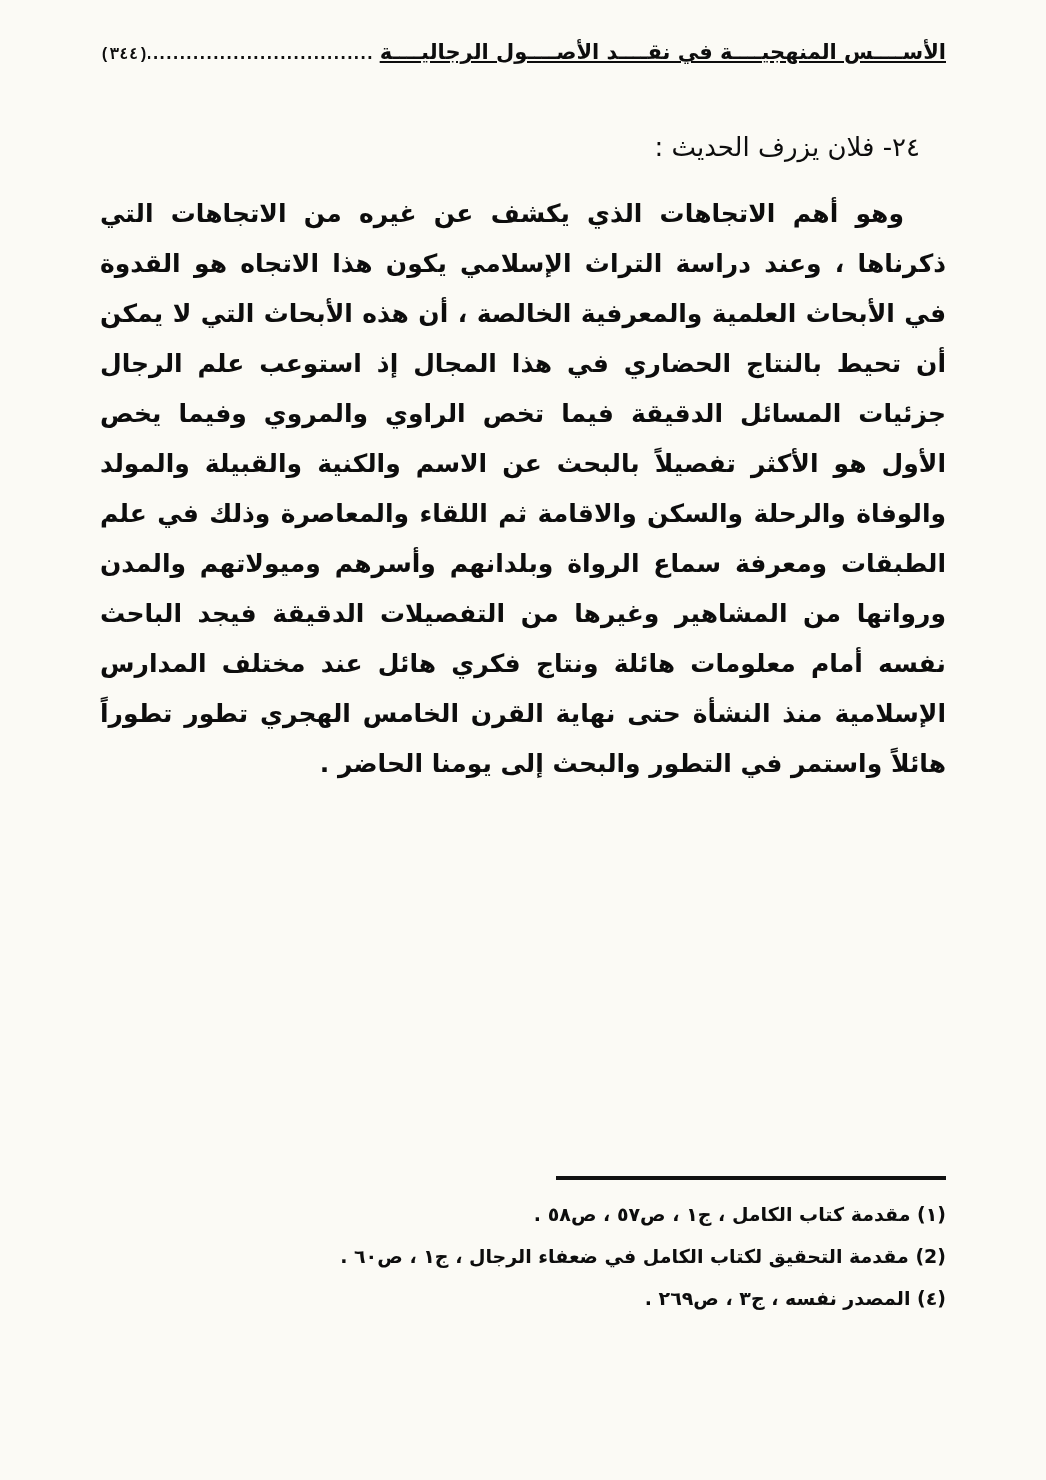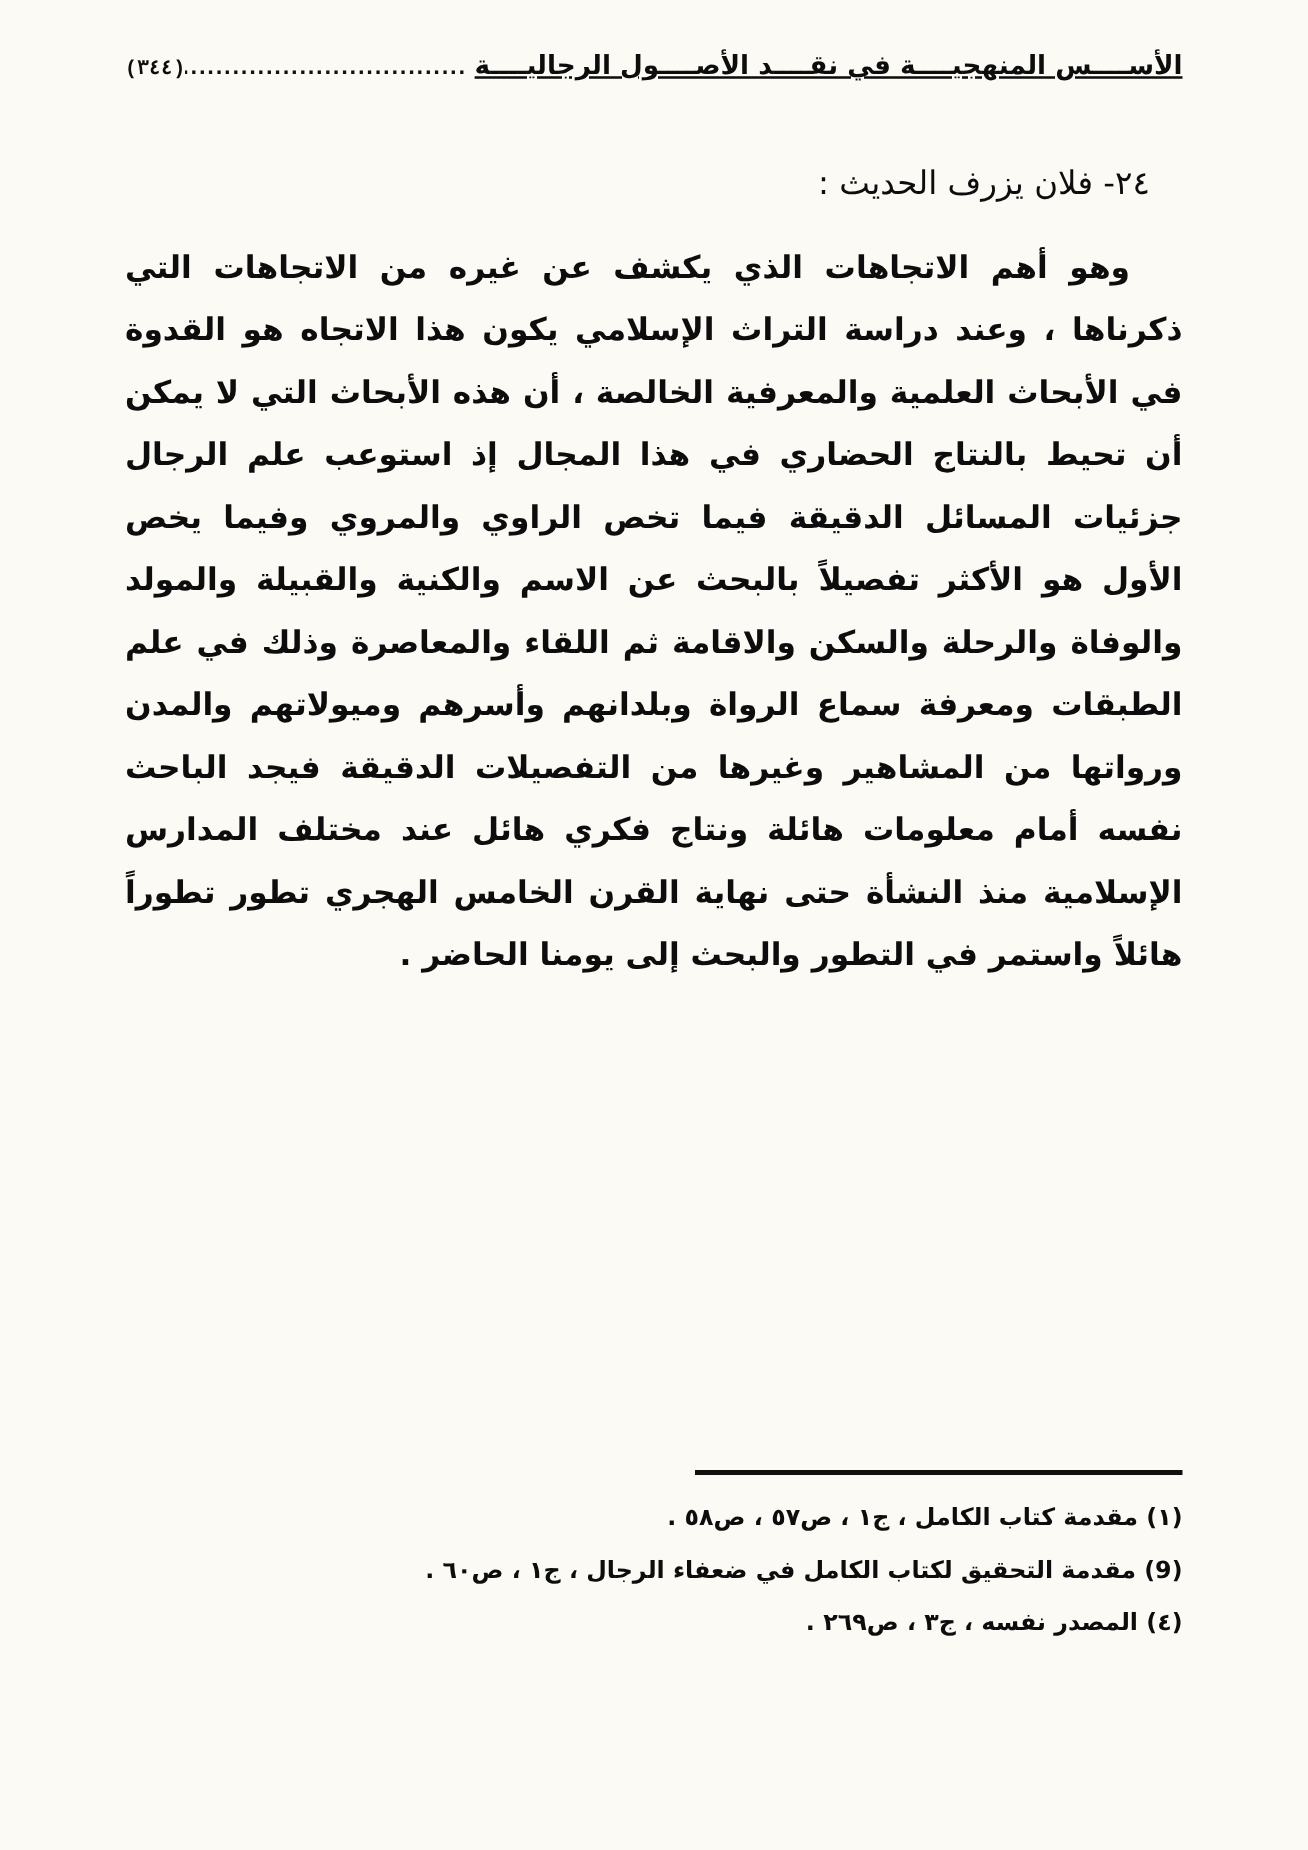--- a/index.html
+++ b/index.html
@@ -97,17 +97,17 @@
     <h2 class="section-heading h1st">٢٤- فلان يزرف الحديث :</h2>
 
 
     <p class="para">وهو أهم الاتجاهات الذي يكشف عن غيره من الاتجاهات التي ذكرناها ، وعند دراسة التراث الإسلامي يكون هذا الاتجاه هو القدوة في الأبحاث العلمية والمعرفية الخالصة ، أن هذه الأبحاث التي لا يمكن أن تحيط بالنتاج الحضاري في هذا المجال إذ استوعب علم الرجال جزئيات المسائل الدقيقة فيما تخص الراوي والمروي وفيما يخص الأول هو الأكثر تفصيلاً بالبحث عن الاسم والكنية والقبيلة والمولد والوفاة والرحلة والسكن والاقامة ثم اللقاء والمعاصرة وذلك في علم الطبقات ومعرفة سماع الرواة وبلدانهم وأسرهم وميولاتهم والمدن ورواتها من المشاهير وغيرها من التفصيلات الدقيقة فيجد الباحث نفسه أمام معلومات هائلة ونتاج فكري هائل عند مختلف المدارس الإسلامية منذ النشأة حتى نهاية القرن الخامس الهجري تطور تطوراً هائلاً واستمر في التطور والبحث إلى يومنا الحاضر .</p>
 
   </div>
 
   <div class="footnotes">
     <div class="fn-rule"></div>
     <div class="fn-line">(١) مقدمة كتاب الكامل ، ج١ ، ص٥٧ ، ص٥٨ .</div>
-    <div class="fn-line">(9) مقدمة التحقيق لكتاب الكامل في ضعفاء الرجال ، ج١ ، ص٦٠ .</div>
+    <div class="fn-line">(2) مقدمة التحقيق لكتاب الكامل في ضعفاء الرجال ، ج١ ، ص٦٠ .</div>
     <div class="fn-line">(٤) المصدر نفسه ، ج٣ ، ص٢٦٩ .</div>
   </div>
 
 </div>
 
 </body></html>

